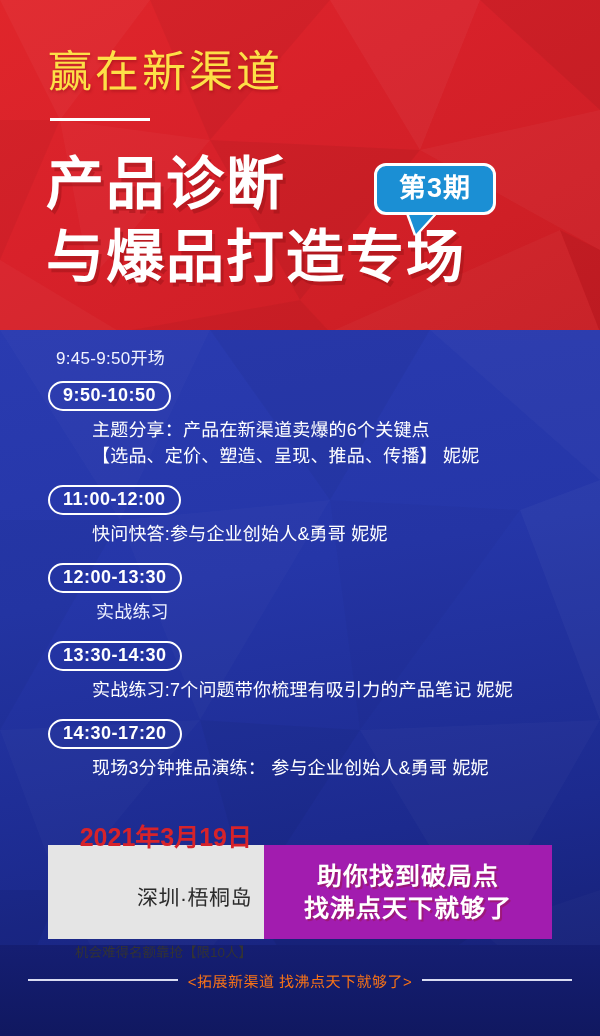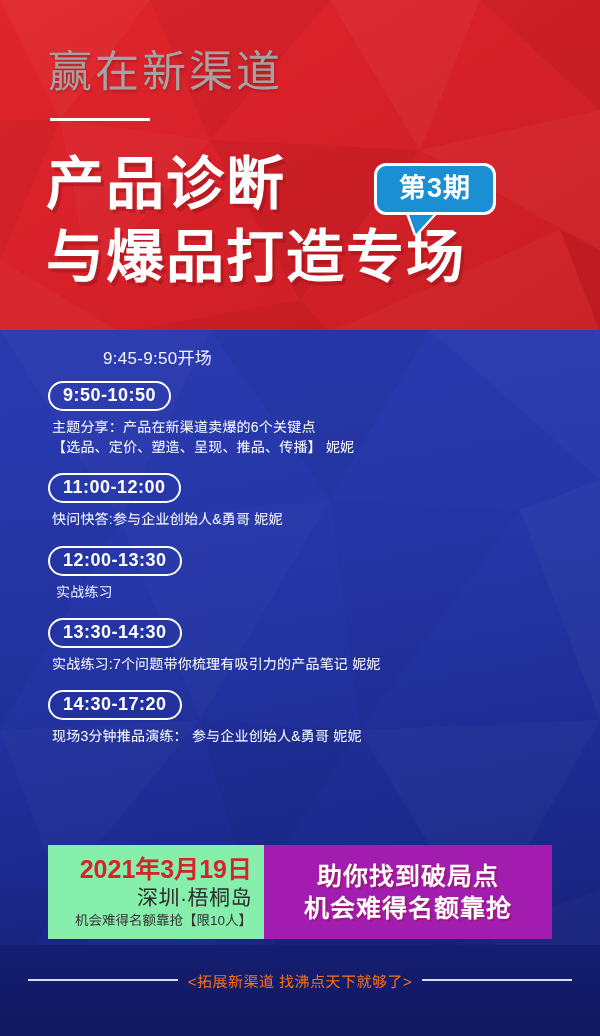--- a/index.html
+++ b/index.html
@@ -28,21 +28,21 @@
 
   .bg-red{
     position:absolute; left:0; top:0; width:600px; height:332px;
     background:linear-gradient(150deg,#e0262b 0%,#d8212a 40%,#cf1f26 75%,#c71c23 100%);
   }
 
   
   .header{ position:absolute; left:0; top:0; width:600px; height:332px; }
   .brand-title{
     position:absolute; left:48px; top:50px;
-    font-size:44px; font-weight:400; color:#a3a3a3;
+    font-size:44px; font-weight:400; color:#fde047;
     letter-spacing:3px; line-height:1;
     text-shadow:1px 2px 3px rgba(120,10,14,.35);
   }
   .brand-rule{
     position:absolute; left:50px; top:118px; width:100px; height:3px;
     background:#ffffff;
   }
   .headline{
     position:absolute; left:46px; font-weight:bold; color:#ffffff;
     font-size:58px; line-height:1; letter-spacing:2px;
@@ -70,48 +70,48 @@
     border-left:8px solid transparent;
     border-right:20px solid transparent;
     border-top:22px solid #1b8fd4;
     filter:drop-shadow(-2px 2px 0 #ffffff) drop-shadow(2px 1px 0 #ffffff);
   }
 
   
   .schedule{ position:absolute; left:0; top:348px; width:600px; }
   .sched-plain{
     color:#f2f4ff; font-size:17px; line-height:1.35;
-    padding-left:56px; letter-spacing:.3px;margin-left:47px;
+    padding-left:56px; letter-spacing:.3px;
   }
   .sched-row{ margin-bottom:2px; }
   .pill{
     display:inline-block; margin-left:48px;
     border:2px solid #ffffff; border-radius:16px;
     padding:3px 13px 4px 13px;
     color:#ffffff; font-weight:bold; font-size:18px; line-height:1.05;
     letter-spacing:.5px; background:transparent;
   }
   .sched-desc{
-    color:#ffffff; font-size:14px; line-height:1.45;
-    padding-left:52px; letter-spacing:.2px; font-weight:500;
+    color:#ffffff; font-size:18px; line-height:1.45;
+    padding-left:52px; letter-spacing:.2px; font-weight:500;margin-left:40px;
   }
   .sched-desc.light{ color:#eef0ff; font-weight:400; padding-left:56px; }
   .gap-a{ height:10px; }
   .gap-b{ height:6px; }
   .gap-c{ height:14px; }
 
   
   .footer-band{
     position:absolute; left:48px; top:845px; width:504px; height:94px;
     display:flex; box-shadow:0 0 0 0 rgba(0,0,0,0);
   }
   .fb-left{
-    width:216px; background:#86efac;
+    width:216px; background:#e5e5e5;
     display:flex; flex-direction:column; align-items:flex-end;
-    justify-content:center; padding:6px 12px 6px 8px;
+    justify-content:center; padding:6px 12px 6px 8px;gap:32px;
   }
   .fb-date{
     color:#d7232a; font-weight:bold; font-size:25px; line-height:1.12;
     letter-spacing:0px;
   }
   .fb-place{
     color:#2b2b2b; font-size:21px; line-height:1.2; font-weight:500;
     letter-spacing:.5px; margin-top:2px;
   }
   .fb-note{
@@ -239,21 +239,21 @@
   </div>
 
   <div class="footer-band">
     <div class="fb-left">
       <div class="fb-date">2021年3月19日</div>
       <div class="fb-place">深圳·梧桐岛</div>
       <div class="fb-note">机会难得名额靠抢【限10人】</div>
     </div>
     <div class="fb-right">
       <div class="fb-slogan">助你找到破局点</div>
-      <div class="fb-slogan">机会难得名额靠抢</div>
+      <div class="fb-slogan">找沸点天下就够了</div>
     </div>
   </div>
 
   <div class="tagline">
     <span class="tag-rule"></span>
     <span class="tag-text">&lt;拓展新渠道  找沸点天下就够了&gt;</span>
     <span class="tag-rule"></span>
   </div>
 
 </div>

